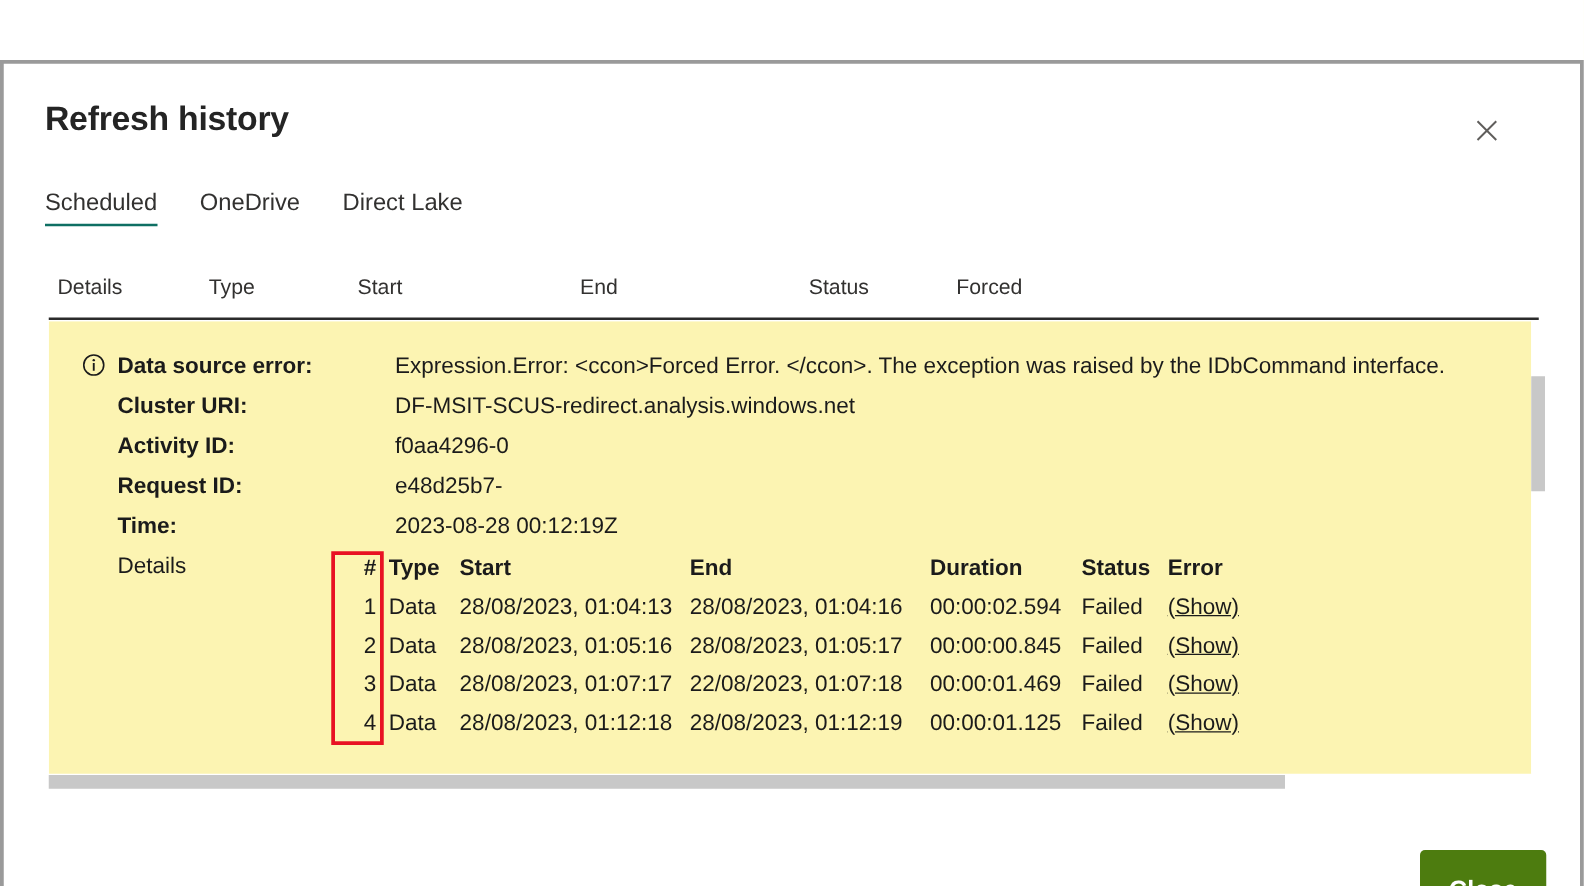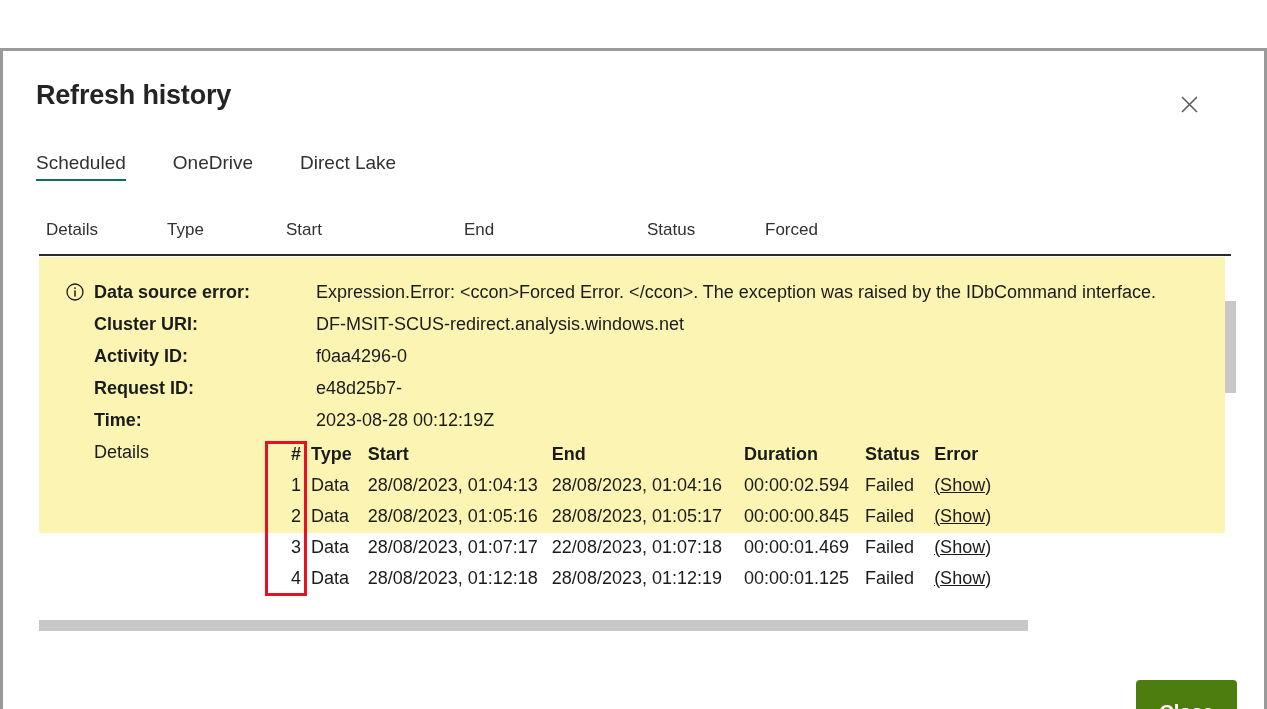--- a/index.html
+++ b/index.html
@@ -49,21 +49,21 @@
     justify-content: center;
   }
   .close-x svg { display: block; }
 
   
   .tabs {
     position: absolute;
     left: 33px;
     top: 101px;
     display: flex;
-    gap: 13px;
+    gap: 0px;
   }
   .tab {
     font-size: 19px;
     color: #323130;
     padding: 0 18px 7px 0;
     margin-right: 16px;
     cursor: pointer;
     position: relative;
     white-space: nowrap;
   }
@@ -117,21 +117,21 @@
     width: 1192px;
     height: 362px;
     overflow: hidden;
     background: #ffffff;
   }
   .yellow-panel {
     position: absolute;
     left: 0;
     top: 0;
     width: 1186px;
-    height: 276px;
+    height: 452px;
     background: #fcf4b2;
   }
 
   .info-icon {
     position: absolute;
     left: 26px;
     top: 25px;
     width: 20px;
     height: 20px;
   }

